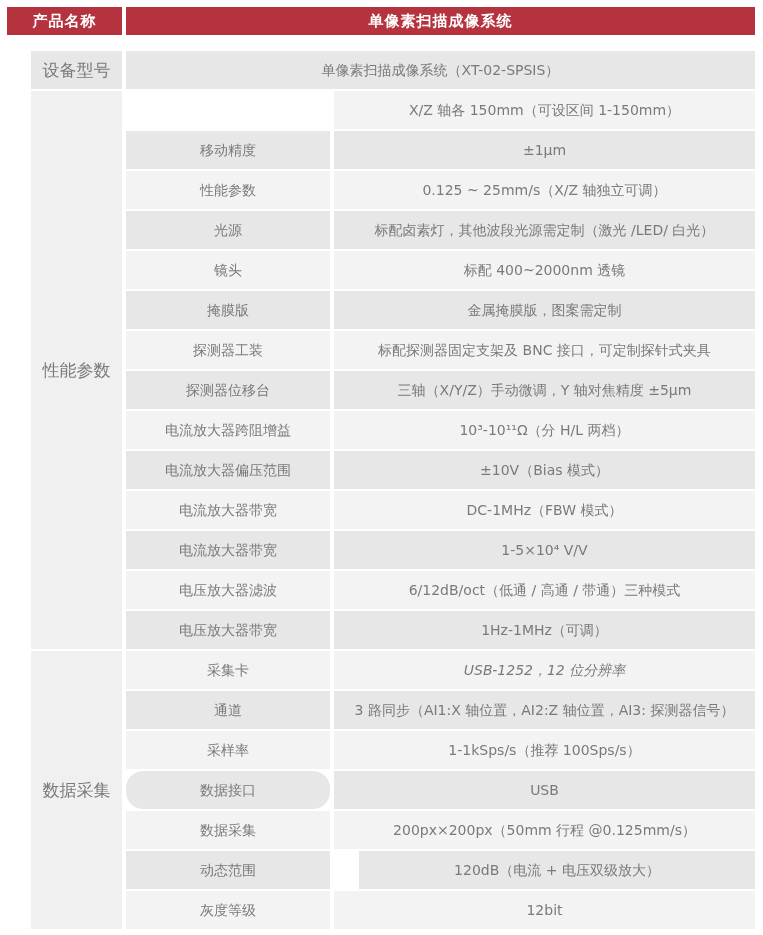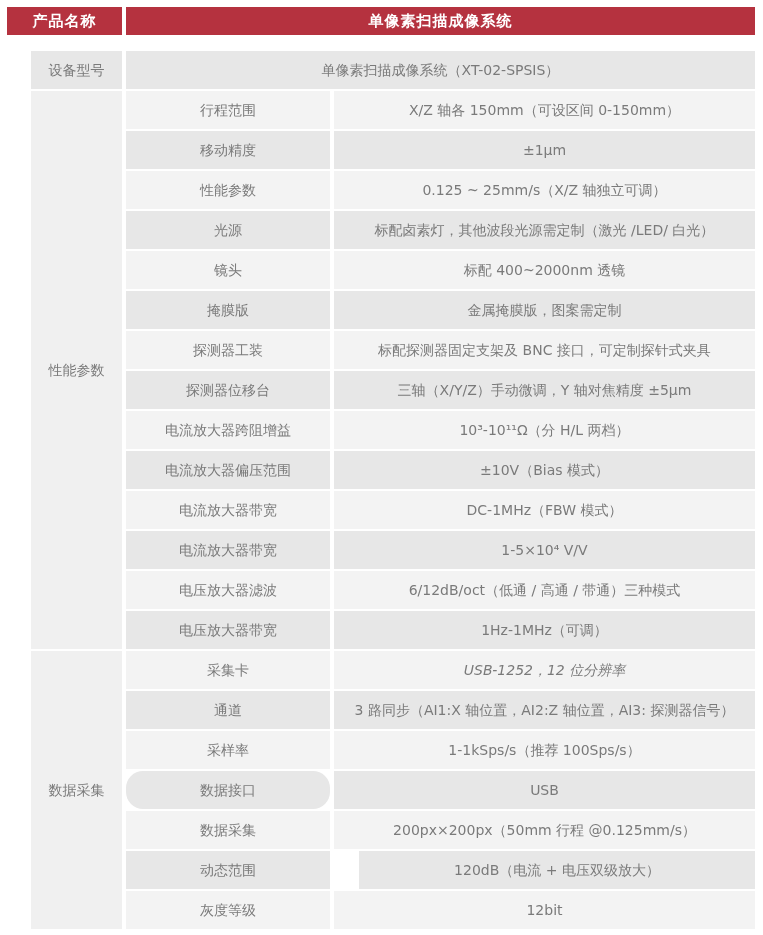--- a/index.html
+++ b/index.html
@@ -56,35 +56,34 @@
     color: var(--text);
     font-size: 14px;
     line-height: 1.2;
     padding: 0 6px;
     overflow: hidden;
     white-space: nowrap;
   }
   .bg-dark  { background: var(--row-dark); }
   .bg-light { background: var(--row-light); }
   .bg-cat   { background: var(--cat-bg); }
-  .cat { font-size: 14px; margin-left: 24px; }
+  .cat { font-size: 17px; margin-left: 24px; }
 </style>
 </head>
 <body>
 
 <div class="page">
   <div class="header">
     <div class="header-cell header-left">产品名称</div>
     <div class="header-cell header-right">单像素扫描成像系统</div>
   </div>
   <div class="spec-grid">
       <div class="cell bg-dark cat" style="grid-area: 1 / 1 / 2 / 2;">设备型号</div>
       <div class="cell bg-dark" style="grid-area: 1 / 2 / 2 / 4;">单像素扫描成像系统（XT-02-SPSIS）</div>
-      <div class="cell bg-light" style="grid-area: 2 / 2 / 3 / 3;">行程范围</div>
-      <div class="cell bg-light" style="grid-area: 2 / 3 / 3 / 4;">X/Z 轴各 150mm（可设区间 0-150mm）</div>
+      <div class="cell bg-light" style="grid-area: 2 / 3 / 3 / 4;">X/Z 轴各 150mm（可设区间 1-150mm）</div>
       <div class="cell bg-dark" style="grid-area: 3 / 2 / 4 / 3;">移动精度</div>
       <div class="cell bg-dark" style="grid-area: 3 / 3 / 4 / 4;">±1μm</div>
       <div class="cell bg-light" style="grid-area: 4 / 2 / 5 / 3;">性能参数</div>
       <div class="cell bg-light" style="grid-area: 4 / 3 / 5 / 4;">0.125 ~ 25mm/s（X/Z 轴独立可调）</div>
       <div class="cell bg-dark" style="grid-area: 5 / 2 / 6 / 3;">光源</div>
       <div class="cell bg-light" style="grid-area: 6 / 2 / 7 / 3;">镜头</div>
       <div class="cell bg-dark" style="grid-area: 5 / 3 / 6 / 4;">标配卤素灯，其他波段光源需定制（激光 /LED/ 白光）</div>
       <div class="cell bg-light" style="grid-area: 6 / 3 / 7 / 4;">标配 400~2000nm 透镜</div>
       <div class="cell bg-dark" style="grid-area: 7 / 2 / 8 / 3;">掩膜版</div>
       <div class="cell bg-dark" style="grid-area: 7 / 3 / 8 / 4;">金属掩膜版，图案需定制</div>

